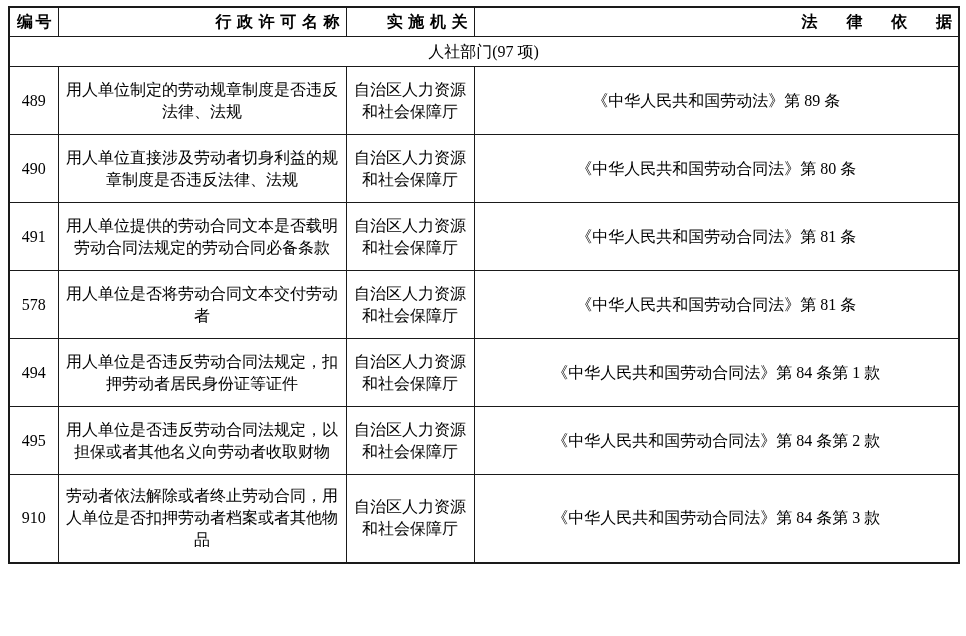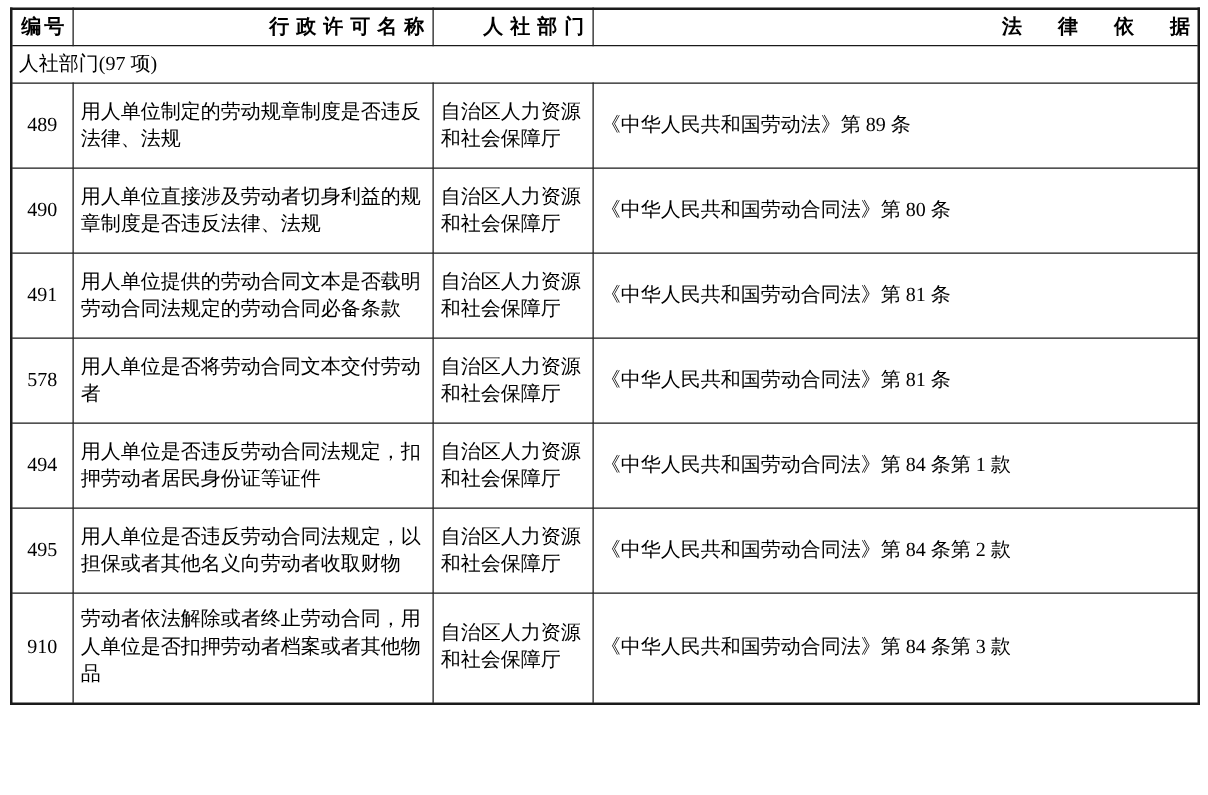--- a/index.html
+++ b/index.html
@@ -29,21 +29,21 @@
   }
   col.c-id     { width: 49px;  }
   col.c-name   { width: 288px; }
   col.c-agency { width: 128px; }
   col.c-legal  { width: 485px; }
   th, td {
     border: 1px solid #1a1a1a;
     padding: 3px 6px;
     vertical-align: middle;
     font-weight: normal;
-    text-align: left;
+    text-align: center;
     overflow: hidden;
   }
   tr.h-head   { height: 29px; }
   tr.h-sec    { height: 30px; }
   tr.h-row    { height: 68px; padding-left: 20px; }
   tr.h-tall   { height: 88px; }
   th {
     font-weight: bold;
     text-align: right;
     white-space: nowrap;
@@ -66,21 +66,21 @@
     <colgroup>
       <col class="c-id">
       <col class="c-name">
       <col class="c-agency">
       <col class="c-legal">
     </colgroup>
     <tbody>
       <tr class="h-head">
         <th><span class="ls-sm">编号</span></th>
         <th><span class="ls-md">行政许可名称</span></th>
-        <th><span class="ls-md">人社部门</span></th>
+        <th><span class="ls-md">实施机关</span></th>
         <th><span class="ls-lg">法律依据</span></th>
       </tr>
       <tr class="h-sec">
         <td class="cell-section" colspan="4">人社部门(97 项)</td>
       </tr>
       <tr class="h-row">
         <td class="cell-id">489</td>
         <td>用人单位制定的劳动规章制度是否违反法律、法规</td>
         <td>自治区人力资源和社会保障厅</td>
         <td>《中华人民共和国劳动法》第 89 条</td>

